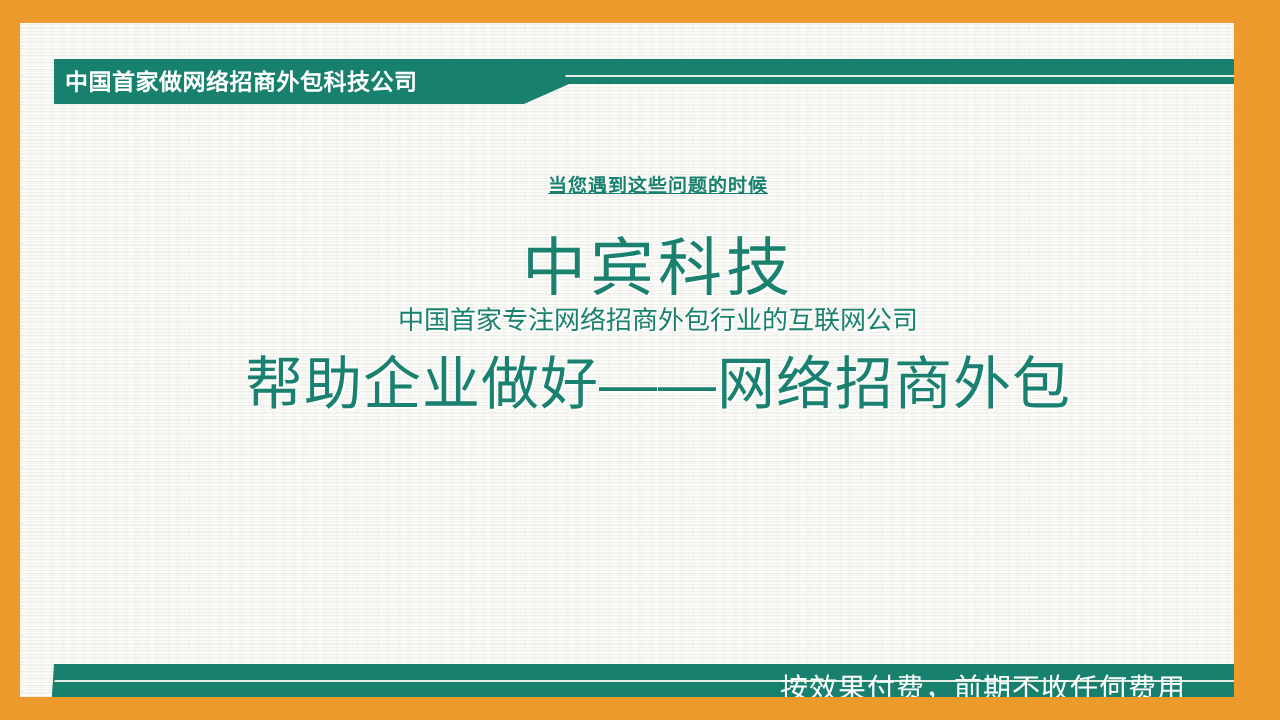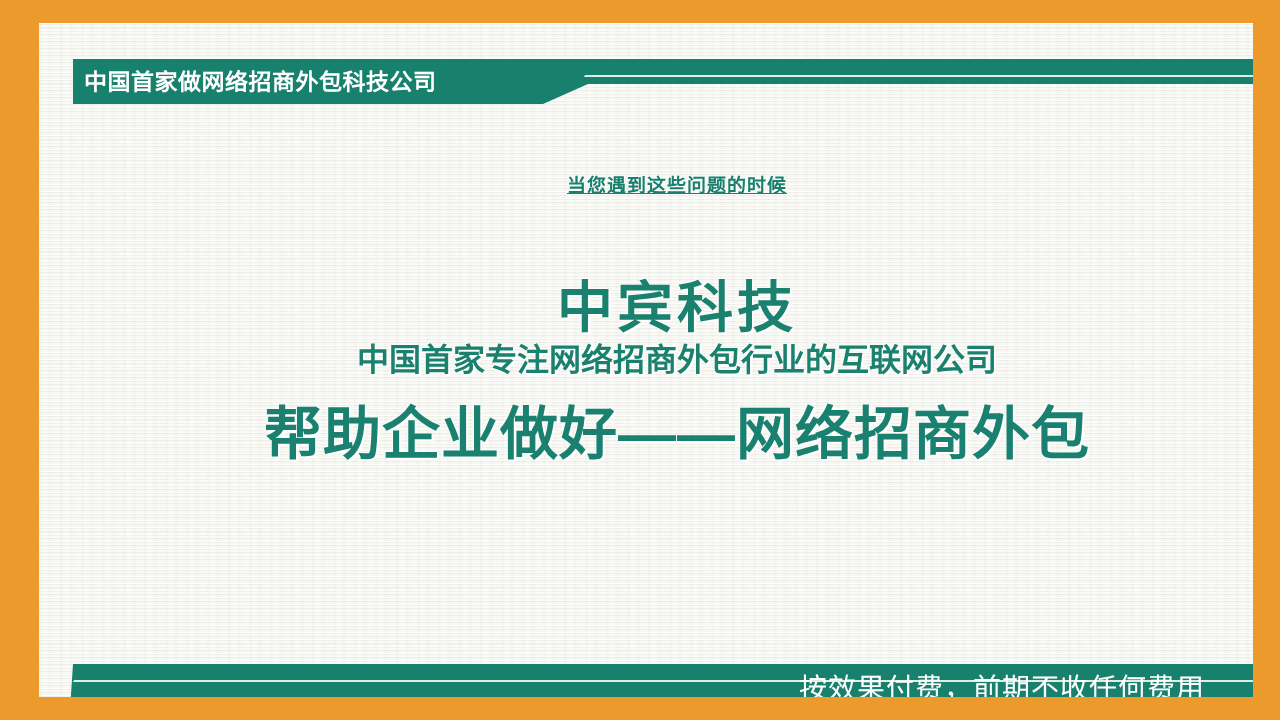--- a/index.html
+++ b/index.html
@@ -20,21 +20,21 @@
     position: relative;
     width: 1280px;
     height: 720px;
     background: #ED9A2D;           
     overflow: hidden;
   }
 
   
   .canvas {
     position: absolute;
-    left: 39px;
+    left: 20px;
     top: 23px;
     width: 1214px;
     height: 674px;
     background-color: #F2F2EC;
     background-image:
       repeating-linear-gradient(
         to bottom,
         rgba(255,255,255,0.85) 0px,
         rgba(255,255,255,0.85) 1px,
         rgba(0,0,0,0.014) 1px,
@@ -126,48 +126,48 @@
     font-weight: bold;
     letter-spacing: 1px;
     line-height: 26px;
     text-shadow:
        1px  1px 0 rgba(255,255,255,0.85),
       -1px -1px 0 rgba(255,255,255,0.55);
     text-decoration: underline;
   }
 
   .brand {
-    margin-top: 72px;
+    margin-top: 32px;
     color: #1A816F;
-    font-size: 56px;
-    font-weight: bold;
+    font-size: 64px;
+    font-weight: normal;
     letter-spacing: 4px;
     line-height: 74px;
     text-shadow:
        2px  2px 0 rgba(255,255,255,0.9),
       -1px -1px 0 rgba(255,255,255,0.5);
   }
 
   .tagline {
     margin-top: -4px;
     color: #1A816F;
-    font-size: 32px;
-    font-weight: bold;
+    font-size: 26px;
+    font-weight: normal;
     letter-spacing: 0px;
     line-height: 38px;
     text-shadow:
        2px  2px 0 rgba(255,255,255,0.9),
       -1px -1px 0 rgba(255,255,255,0.5);
   }
 
   .headline {
-    margin-top: 20px;
+    margin-top: 10px;
     color: #1A8170;
     font-size: 58px;
-    font-weight: bold;
+    font-weight: normal;
     letter-spacing: 1px;
     line-height: 70px;
     white-space: nowrap;
     text-shadow:
        2px  2px 0 rgba(255,255,255,0.9),
       -1px -1px 0 rgba(255,255,255,0.5);
   }
 </style>
 </head>
 <body>

